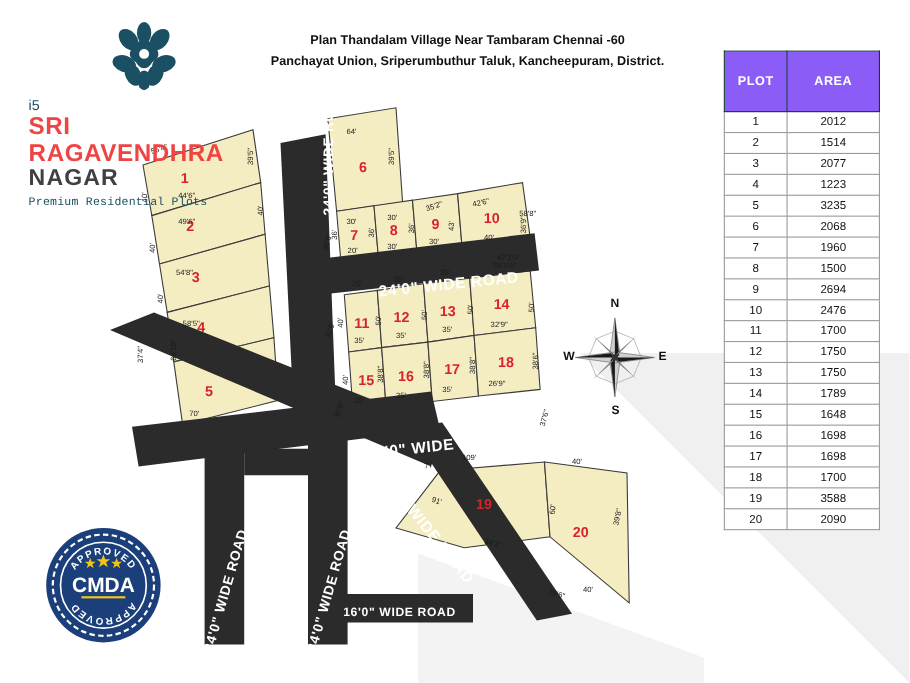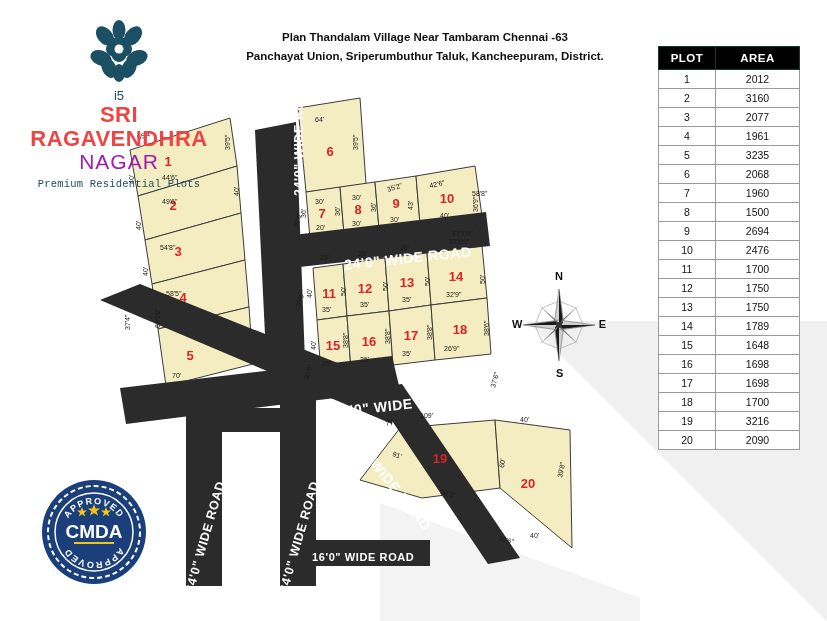--- a/index.html
+++ b/index.html
@@ -15,36 +15,36 @@
     background:linear-gradient(225deg,#f0f0f0 0%,#f0f0f0 50%,transparent 50%);
     z-index:0;
   }
   .bg-wedge2{
     position:absolute;left:380px;bottom:0;width:260px;height:200px;
     background:linear-gradient(200deg,transparent 60%,#f3f3f3 60%);
     z-index:0;
   }
 
   
-  .logo-block{position:absolute;left:14px;top:16px;width:210px;text-align:center;z-index:5;}
+  .logo-block{position:absolute;left:26px;top:16px;width:210px;text-align:left;z-index:5;}
   .logo-mark{width:76px;height:72px;margin:0 auto 2px;}
   .brand-i5{font-size:13px;color:#1b4f63;letter-spacing:0px;line-height:12px;margin-bottom:1px;}
   .brand-name{font-size:22px;color:#ef4444;font-weight:bold;letter-spacing:0.5px;line-height:24px;}
-  .brand-name2{font-size:21px;color:#a21caf;font-weight:normal;letter-spacing:1px;line-height:22px;}
+  .brand-name2{font-size:21px;color:#404040;font-weight:bold;letter-spacing:1px;line-height:22px;}
   .brand-sub{font-size:10.5px;color:#1b4f63;margin-top:5px;letter-spacing:0.2px;font-family:Liberation Mono, monospace;}
 
   
   .title-block{position:absolute;left:215px;top:28px;width:420px;text-align:center;z-index:5;}
   .title-line{font-size:11.5px;font-weight:bold;color:#111;line-height:19px;}
 
   
   .plot-table{position:absolute;right:27px;top:46px;width:142px;border-collapse:collapse;z-index:5;}
   .plot-table th{
-    background:#000000;color:#ffffff;font-size:11.5px;font-weight:bold;
-    padding:5px 0;border:1px solid #0f3b33;letter-spacing:0.5px;
+    background:#8b5cf6;color:#ffffff;font-size:11.5px;font-weight:bold;
+    padding:21px 0;border:1px solid #0f3b33;letter-spacing:0.5px;
   }
   .plot-table td{
     border:1px solid #9a9a9a;font-size:10.5px;color:#111;text-align:center;
     padding:3px 0;background:#fff;
   }
   .plot-table td.num{width:56px;}
 
   
   .map{position:absolute;left:100px;top:88px;width:540px;height:510px;z-index:3;}
   .map svg{display:block;}
@@ -87,47 +87,47 @@
       <circle cx="38" cy="33" r="4.5" fill="#fff"></circle>
     </svg>
   </div>
   <div class="brand-i5">i5</div>
   <div class="brand-name">SRI RAGAVENDHRA</div>
   <div class="brand-name2">NAGAR</div>
   <div class="brand-sub">Premium Residential Plots</div>
 </div>
 
 <div class="title-block">
-  <div class="title-line">Plan Thandalam Village Near Tambaram Chennai -63</div>
+  <div class="title-line">Plan Thandalam Village Near Tambaram Chennai -60</div>
   <div class="title-line">Panchayat Union, Sriperumbuthur Taluk, Kancheepuram, District.</div>
 </div>
 
 <table class="plot-table">
   <thead>
     <tr>
       <th>PLOT</th>
       <th>AREA</th>
     </tr>
   </thead>
   <tbody>
     <tr>
         <td class="num">1</td>
         <td>2012</td>
       </tr>
     <tr>
         <td class="num">2</td>
-        <td>3160</td>
+        <td>1514</td>
       </tr>
     <tr>
         <td class="num">3</td>
         <td>2077</td>
       </tr>
     <tr>
         <td class="num">4</td>
-        <td>1961</td>
+        <td>1223</td>
       </tr>
     <tr>
         <td class="num">5</td>
         <td>3235</td>
       </tr>
     <tr>
         <td class="num">6</td>
         <td>2068</td>
       </tr>
     <tr>
@@ -173,21 +173,21 @@
     <tr>
         <td class="num">17</td>
         <td>1698</td>
       </tr>
     <tr>
         <td class="num">18</td>
         <td>1700</td>
       </tr>
     <tr>
         <td class="num">19</td>
-        <td>3216</td>
+        <td>3588</td>
       </tr>
     <tr>
         <td class="num">20</td>
         <td>2090</td>
       </tr>
   </tbody>
 </table>
 
 <div class="map">
 <svg viewBox="0 0 540 510" width="540" height="510">

